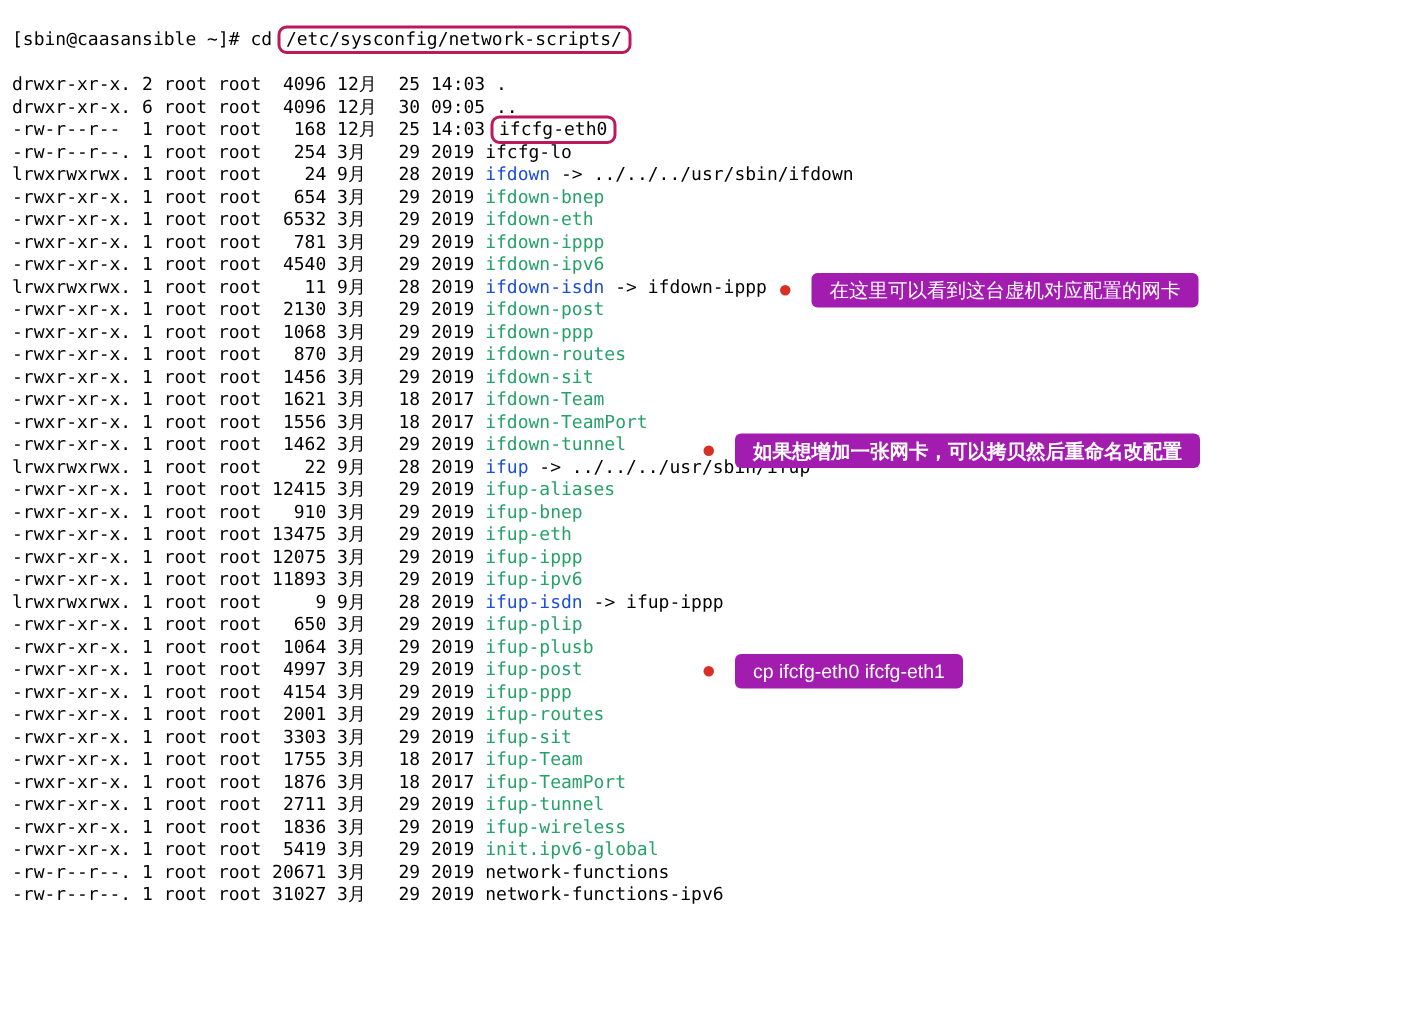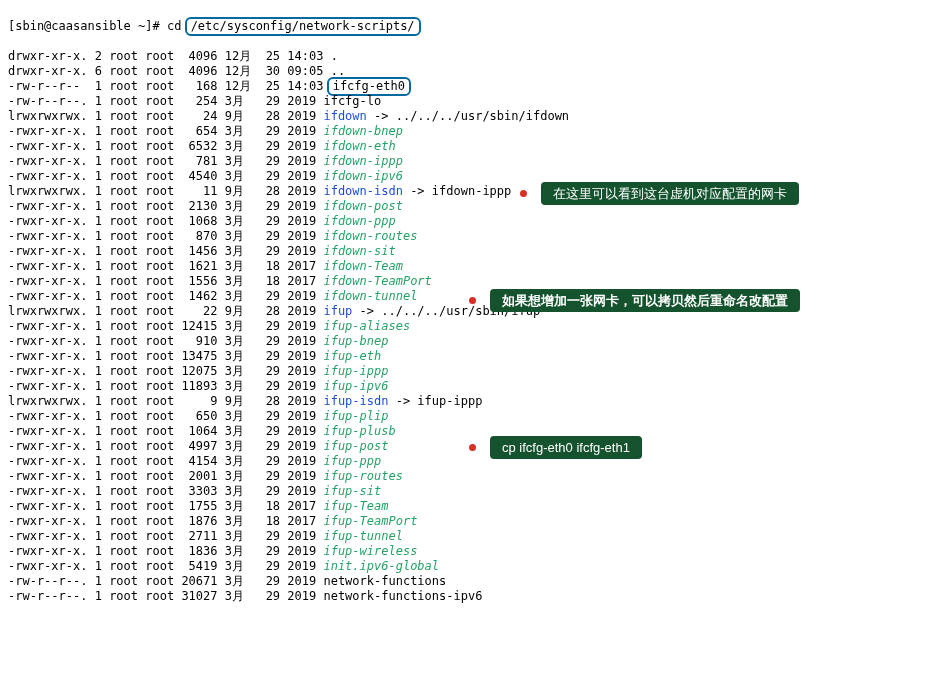--- a/index.html
+++ b/index.html
@@ -12,45 +12,45 @@
       color: #000;
       position: relative;
       width: 938px;
     }
     .terminal {
       padding: 4px 8px;
       white-space: pre;
     }
     .redbox {
       display: inline-block;
-      border: 2px solid #0369a1;
+      border: 2px solid #be185d;
       border-radius: 6px;
       padding: 0 4px;
       margin: -2px -4px;
     }
     .row { display: block; }
     .cyan { color: #1d4ed8; }
-    .green { color: #26a269; font-style: italic; }
+    .green { color: #26a269; }
     .white { color: #000; }
     .annotation {
       position: absolute;
       display: flex;
       align-items: center;
       font-family: -apple-system, BlinkMacSystemFont, "Segoe UI", "PingFang SC", "Microsoft YaHei", sans-serif;
     }
     .dot {
       width: 7px;
       height: 7px;
       border-radius: 50%;
       background: #d93025;
       margin-right: 14px;
       flex-shrink: 0;
     }
     .bubble {
-      background: #14532d;
+      background: #a21caf;
       color: #fff;
       padding: 4px 12px;
       border-radius: 4px;
       font-size: 13px;
       white-space: nowrap;
     }
     .anno1 { left: 520px; top: 182px; }
     .anno2 { left: 469px; top: 289px; font-weight: bold; }
     .anno3 { left: 469px; top: 436px; }
   </style>

